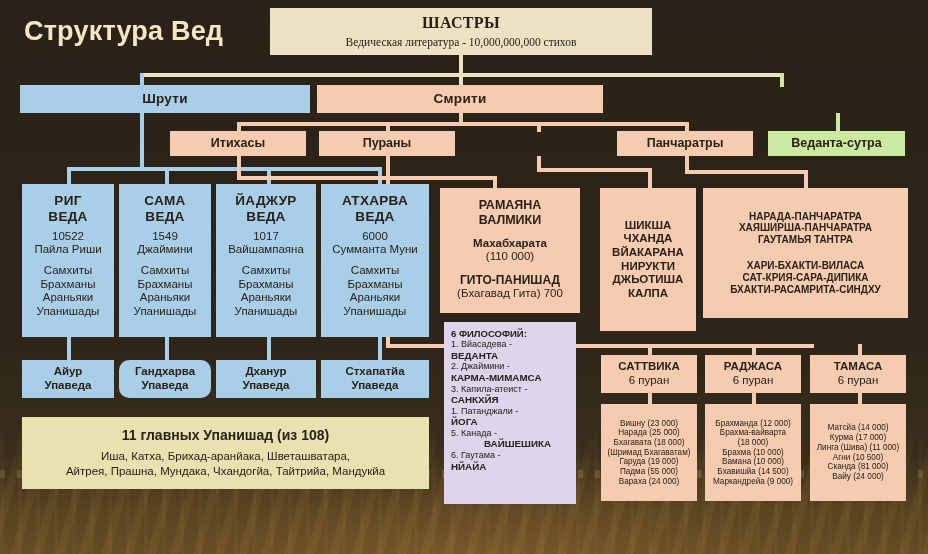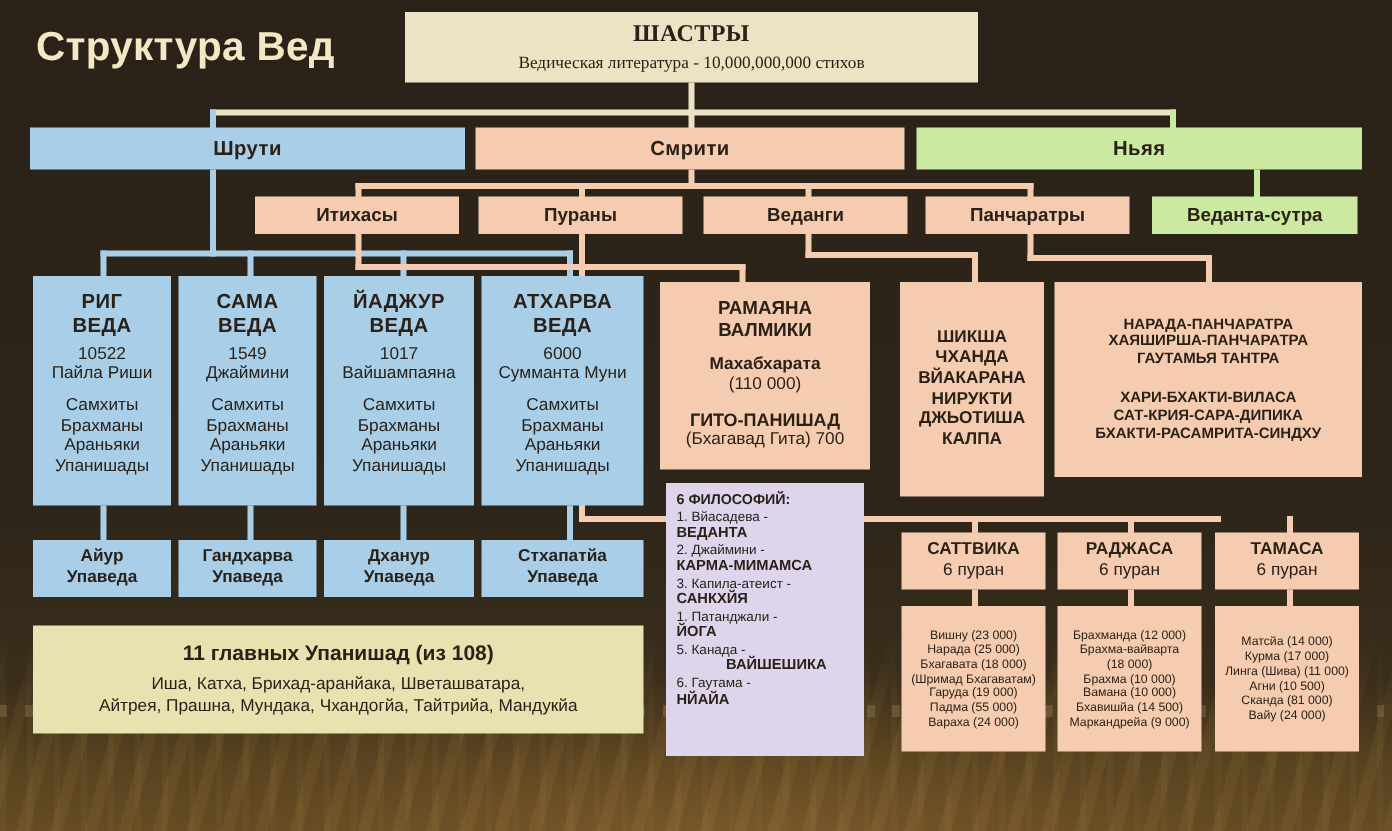--- a/index.html
+++ b/index.html
@@ -132,25 +132,20 @@
         <span class="hdr">Шрути</span>
       </div>
   </div>
 
   <div class="box c-peach" style="left:317px; top:85px; width:286px; height:28px;">
     <div class="centerflex">
         <span class="hdr">Смрити</span>
       </div>
   </div>
 
-  <div class="box c-green" style="left:611px; top:85px; width:297px; height:28px;">
-    <div class="centerflex">
-        <span class="hdr">Ньяя</span>
-      </div>
-  </div>
 
   <div class="line l-peach" style="left:459px; top:113px; width:4px; height:13px;"></div>
   <div class="line l-peach" style="left:237px; top:122px; width:452px;height:4px;"></div>
   <div class="line l-peach" style="left:237px; top:122px; width:4px; height:10px;"></div>
   <div class="line l-peach" style="left:386px; top:122px; width:4px; height:10px;"></div>
   <div class="line l-peach" style="left:537px; top:122px; width:4px; height:10px;"></div>
   <div class="line l-peach" style="left:685px; top:122px; width:4px; height:10px;"></div>
 
   <div class="line l-green" style="left:836px; top:113px; width:4px; height:19px;"></div>
 
@@ -162,25 +157,20 @@
   <div class="line l-blue" style="left:378px; top:167px; width:4px; height:18px;"></div>
 
   <div class="box c-peach" style="left:170px; top:131px; width:136px; height:25px;">
     <div class="centerflex">
         <span class="t-b" style="font-size:12.5px;">Итихасы</span>
       </div>
   </div>
   <div class="box c-peach" style="left:319px; top:131px; width:136px; height:25px;">
     <div class="centerflex">
         <span class="t-b" style="font-size:12.5px;">Пураны</span>
-      </div>
-  </div>
-  <div class="box c-peach" style="left:469px; top:131px; width:136px; height:25px;">
-    <div class="centerflex">
-        <span class="t-b" style="font-size:12.5px;">Веданги</span>
       </div>
   </div>
   <div class="box c-green" style="left:768px; top:131px; width:137px; height:25px;">
     <div class="centerflex">
         <span class="t-b" style="font-size:12.5px;">Веданта-сутра</span>
       </div>
   </div>
   <div class="box c-peach" style="left:617px; top:131px; width:136px; height:25px;">
     <div class="centerflex">
         <span class="t-b" style="font-size:12.5px;">Панчаратры</span>
@@ -263,21 +253,21 @@
   <div class="line l-blue" style="left:165px; top:337px; width:4px; height:24px;"></div>
   <div class="line l-blue" style="left:267px; top:337px; width:4px; height:24px;"></div>
   <div class="line l-blue" style="left:378px; top:337px; width:4px; height:24px;"></div>
 
   <div class="box c-blue" style="left:22px; top:360px; width:92px; height:38px;">
     <div class="centerflex">
       <div class="t-b sub">Айур</div>
       <div class="t-b sub">Упаведа</div>
     </div>
   </div>
-  <div class="box c-blue" style="left:119px; top:360px; width:92px; height:38px;">
+  <div class="box c-blue" style="left:119px; top:360px; width:92px; height:38px;border-radius:10px;">
     <div class="centerflex">
       <div class="t-b sub">Гандхарва</div>
       <div class="t-b sub">Упаведа</div>
     </div>
   </div>
   <div class="box c-blue" style="left:216px; top:360px; width:100px; height:38px;">
     <div class="centerflex">
       <div class="t-b sub">Дханур</div>
       <div class="t-b sub">Упаведа</div>
     </div>

